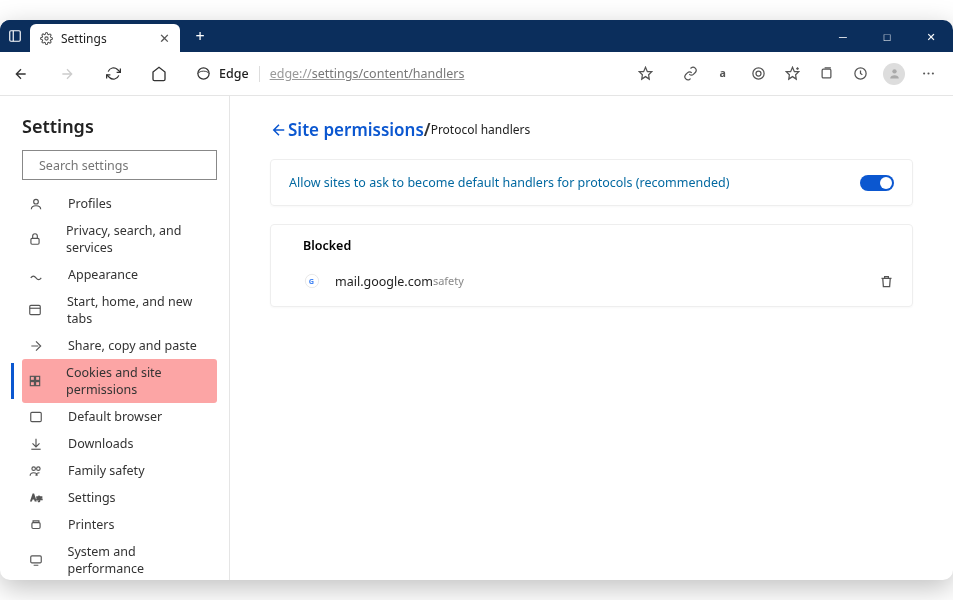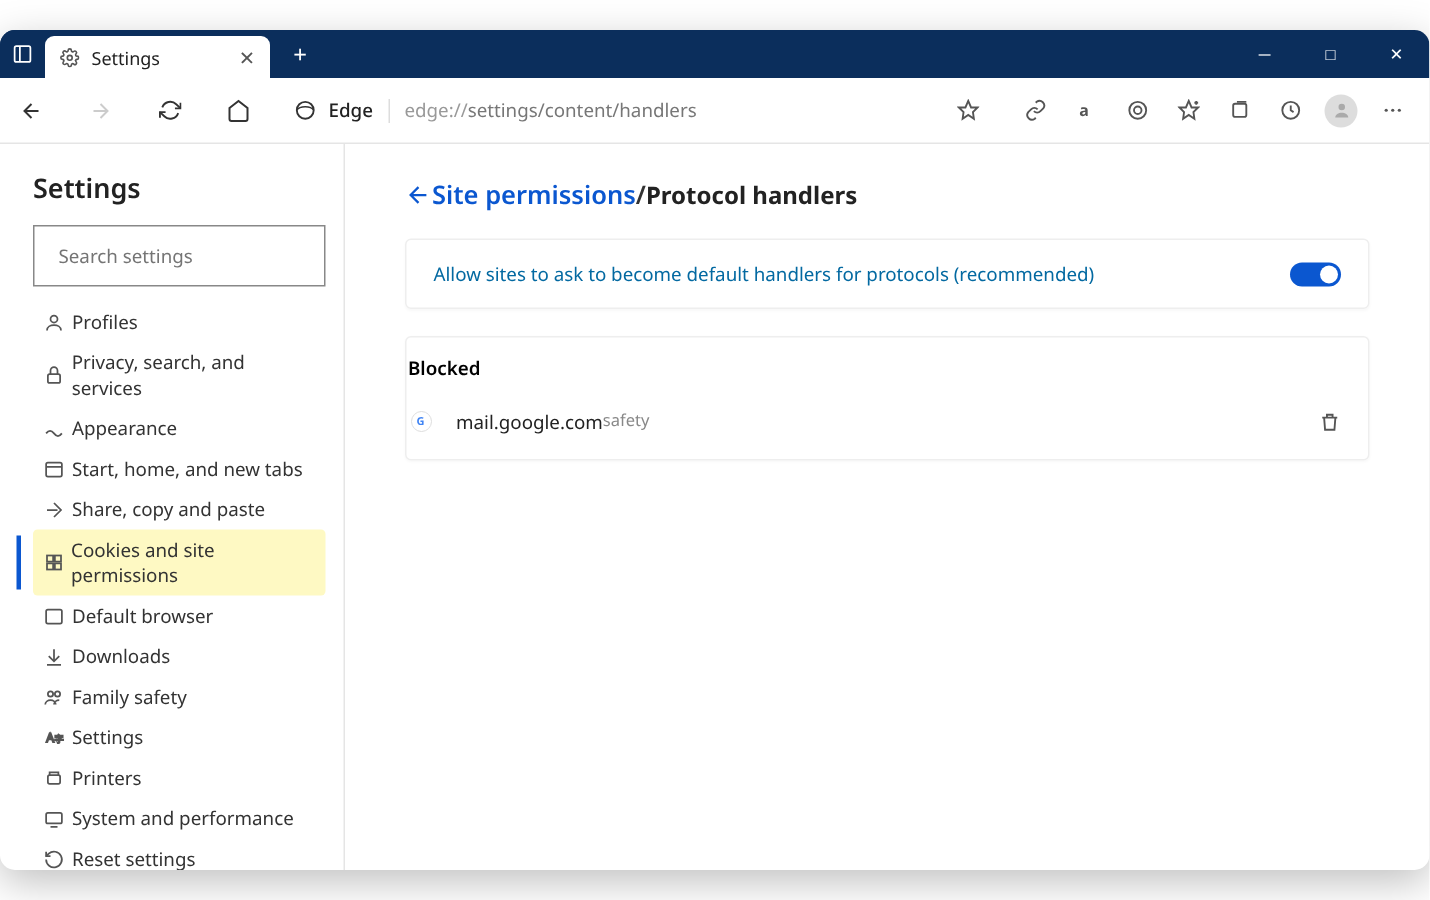--- a/index.html
+++ b/index.html
@@ -49,64 +49,64 @@
     width:34px; height:34px; display:flex;align-items:center;justify-content:center;
     color:#555; border-radius:4px; cursor:pointer;
   }
   .tool-icon.disabled { color:#ccc; }
   .omnibox {
     flex:1; height:30px; display:flex;align-items:center; padding:0 8px;
     font-size:12.5px; color:#777;
   }
   .omni-prefix { display:flex;align-items:center;gap:8px; color:#666;}
   .omni-sep { width:1px; height:16px; background:#ddd; margin:0 10px;}
-  .omni-url { color:#999; }
+  .omni-url { color:#999;text-decoration:underline; }
   .omni-end { margin-left:auto; color:#666; }
   .right-tools { display:flex; align-items:center; gap:0; padding-right:4px;}
   .content { display:flex; height: calc(100% - 76px); }
   .sidebar {
     width: 230px; border-right: 1px solid #e5e5e5; padding: 18px 12px 18px 22px;
     overflow:hidden;
   }
   .sidebar h1 { font-size:18px; font-weight:600; color:#222; margin-bottom:12px;}
   .searchbox {
-    display:flex; align-items:center; border:1px solid #888; height:41px;
+    display:flex; align-items:center; border:1px solid #888; height:30px;
     padding:0 8px; gap:8px; font-size:12.5px; color:#999; margin-bottom:10px;
   }
   .searchbox input { border:none; outline:none; flex:1; font-size:12.5px; background:transparent;}
   .side-item {
-    display:flex; align-items:center; gap:4px; padding:5px 6px; font-size:12.5px;
+    display:flex; align-items:center; gap:24px; padding:5px 6px; font-size:12.5px;
     color:#333; cursor:pointer; border-radius:3px;
   }
   .side-item .icon { width:16px; display:flex;align-items:center;justify-content:center; color:#555;}
-  .side-item.active { background:#fef9c3; position:relative;}
+  .side-item.active { background:#fca5a5; position:relative;}
   .side-item.active::before {
     content:""; position:absolute; left:-11px; top:4px; bottom:4px; width:3px; background:#0b57d0;
   }
   .main { flex:1; padding: 22px 40px; position:relative;}
   .breadcrumb { display:flex; align-items:center; margin-bottom:18px;}
   .back-arrow { color:#0b57d0; font-size:18px; cursor:pointer;}
   .bc-link { color:#0b57d0; font-size:17px; font-weight:600;}
   .bc-sep { color:#333; font-size:17px; font-weight:600;}
-  .bc-current { color:#222; font-size:16px; font-weight:700;}
+  .bc-current { color:#222; font-size:12px; font-weight:400;}
   .card {
     border:1px solid #eee; border-radius:4px; padding:14px 18px; margin-bottom:18px;
     font-size:12.5px; color:#0369a1; display:flex; align-items:center;
     box-shadow: 0 1px 2px rgba(0,0,0,0.03);
   }
   .toggle {
     width:34px; height:16px; background:#0b57d0; border-radius:10px; position:relative;
     margin-left:auto; cursor:pointer;
   }
   .toggle::after {
     content:""; position:absolute; right:2px; top:2px; width:12px; height:12px;
     background:#fff; border-radius:50%;
   }
   .section-card {
-    border:1px solid #eee; border-radius:4px; padding:12px 18px 8px 1px;
+    border:1px solid #eee; border-radius:4px; padding:12px 18px 8px 32px;
     box-shadow: 0 1px 2px rgba(0,0,0,0.03);
   }
   .section-title { font-weight:600; font-size:12.5px; margin-bottom:10px;}
   .site-row { display:flex; align-items:center; padding:8px 0; gap:14px;}
   .site-icon {
     width:18px; height:18px; border-radius:50%; display:flex;align-items:center;justify-content:center;
     font-size:11px; font-weight:700;
   }
   .site-info { display:flex; flex-direction:row; }
   .site-host { font-size:12.5px; color:#222;}

